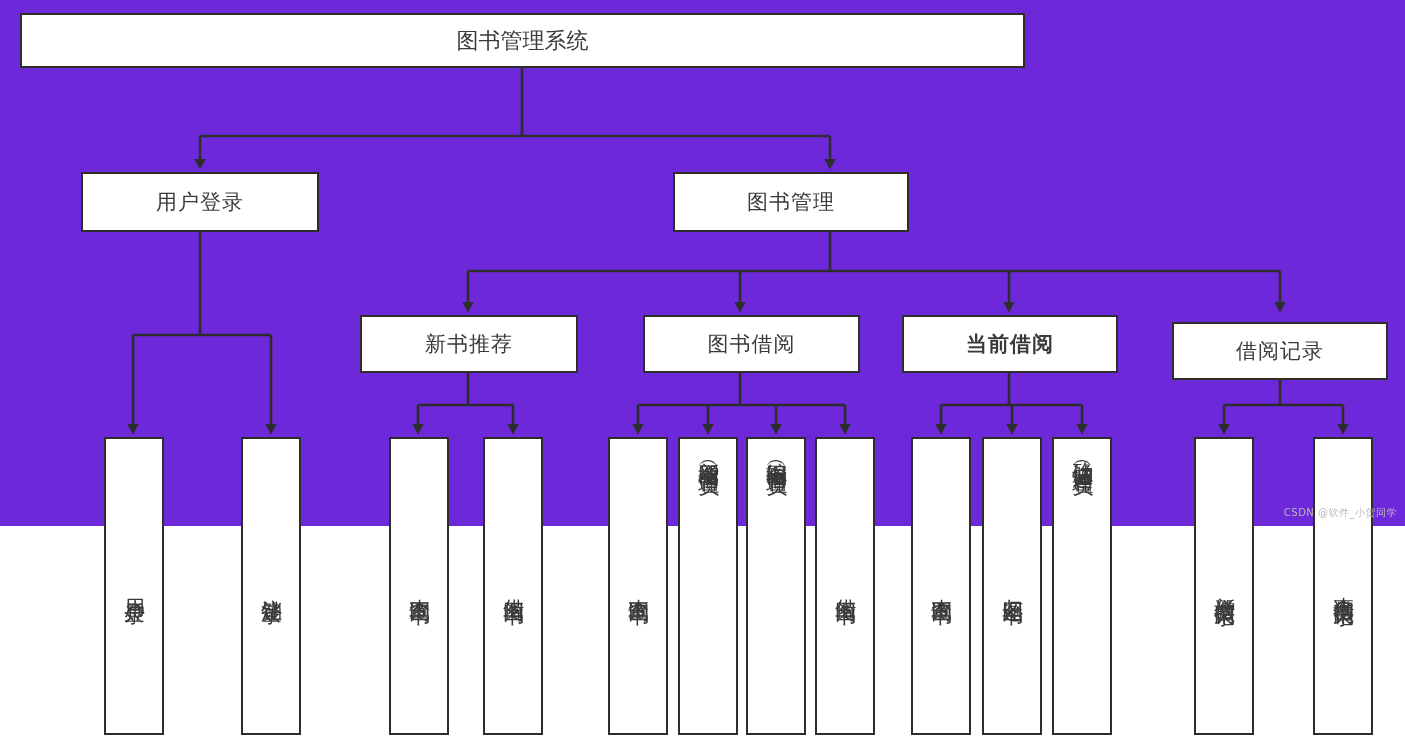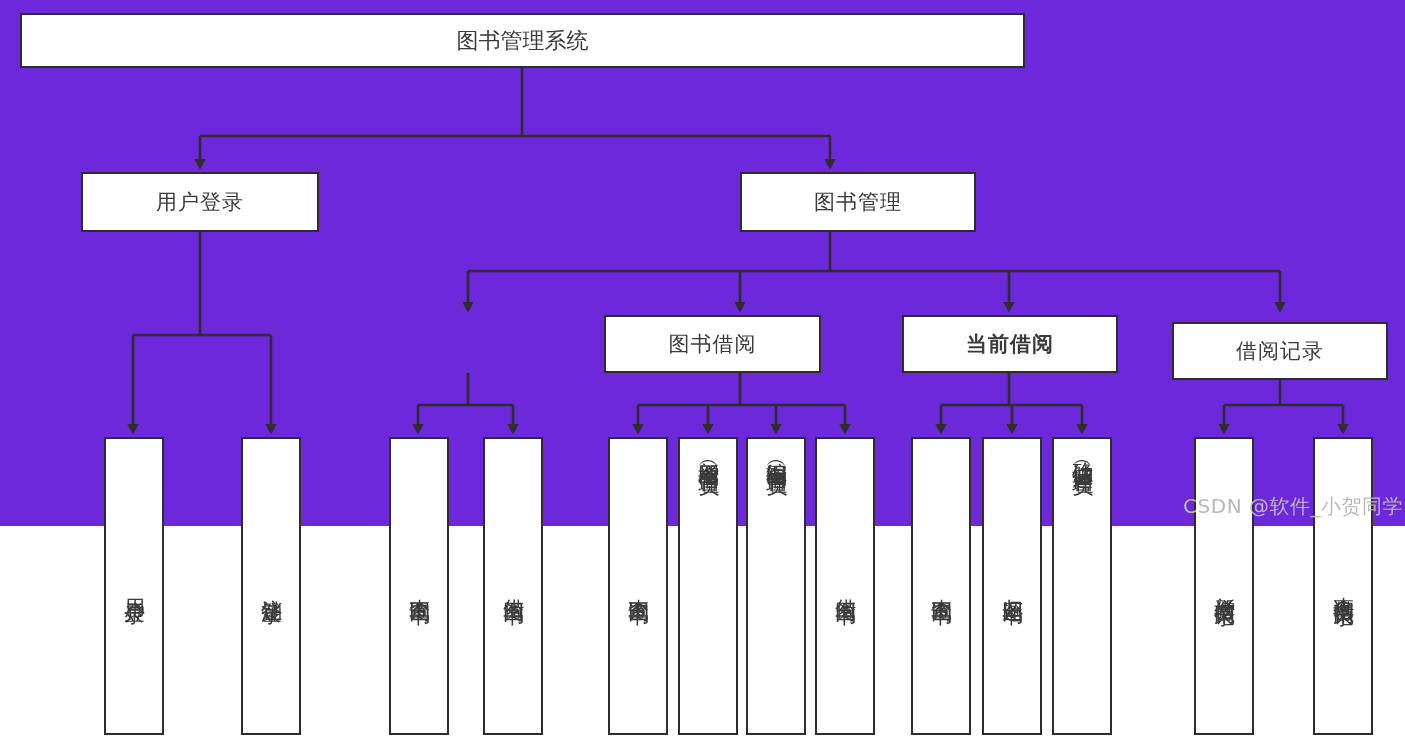--- a/index.html
+++ b/index.html
@@ -9,21 +9,21 @@
   .node{position:absolute;box-sizing:border-box;background:#ffffff;border:2.4px solid #2d2d2d;
         display:flex;align-items:center;justify-content:center;color:#3a3a3a;}
   .node.h{font-size:21px;letter-spacing:1px;}
   .node.root{font-size:22px;}
   .leaf{position:absolute;box-sizing:border-box;background:#fff;border:2.4px solid #2d2d2d;
         display:flex;justify-content:center;}
   .leaf .vtxt{writing-mode:vertical-rl;text-orientation:upright;font-size:21px;color:#3a3a3a;
         line-height:1.22;letter-spacing:2px;white-space:nowrap;}
   .leaf.mid{align-items:center;}
   .leaf.top{align-items:flex-start;padding-top:6px;}
-  #watermark{position:absolute;right:2px;bottom:6px;font-size:20px;color:#b9b9b9;letter-spacing:.5px;
+  #watermark{position:absolute;right:8px;bottom:6px;font-size:10px;color:#b9b9b9;letter-spacing:.5px;
         white-space:nowrap;pointer-events:none;}
 </style>
 </head>
 <body style="background: rgb(255, 255, 255);">
 
 <div id="stage">
 
   <svg id="wires" viewBox="0 0 1405 747" xmlns="http://www.w3.org/2000/svg">
     <defs>
       <marker id="arw" markerWidth="11" markerHeight="12" refX="1.5" refY="6" orient="auto" markerUnits="userSpaceOnUse">
@@ -70,23 +70,24 @@
       <path d="M1280,373 L1280,405"></path>
       <path d="M1224,405 L1343,405"></path>
       <path d="M1224,405 L1224,425" marker-end="url(#arw)"></path>
       <path d="M1343,405 L1343,425" marker-end="url(#arw)"></path>
     </g>
   </svg>
 
   <div class="node root" id="node-root" style="left: 20px; top: 13px; width: 1005px; height: 55px; border-color: rgb(45, 45, 45); background: rgb(255, 255, 255); color: rgb(58, 58, 58);">图书管理系统</div>
 
   <div class="node h" id="node-l2-0" style="left: 81px; top: 172px; width: 238px; height: 60px; border-color: rgb(45, 45, 45); background: rgb(255, 255, 255); color: rgb(58, 58, 58);">用户登录</div>
-  <div class="node h" id="node-l2-1" style="left: 740px; top: 172px; width: 236px; height: 60px; border-color: rgb(45, 45, 45); background: rgb(255, 255, 255); color: rgb(58, 58, 58);">图书管理</div>
+  <div class="node h" id="node-l2-1" style="left: 673px; top: 172px; width: 236px; height: 60px; border-color: rgb(45, 45, 45); background: rgb(255, 255, 255); color: rgb(58, 58, 58);">图书管理</div>
 
-  <div class="node h" id="node-l3-1" style="left: 604px; top: 315px; width: 217px; height: 58px; border-color: rgb(45, 45, 45); background: rgb(255, 255, 255); color: rgb(58, 58, 58); text-align: center;">图书借阅</div>
+  <div class="node h" id="node-l3-0" style="left: 360px; top: 315px; width: 218px; height: 58px; border-color: rgb(45, 45, 45); background: rgb(255, 255, 255); color: rgb(58, 58, 58);">新书推荐</div>
+  <div class="node h" id="node-l3-1" style="left: 643px; top: 315px; width: 217px; height: 58px; border-color: rgb(45, 45, 45); background: rgb(255, 255, 255); color: rgb(58, 58, 58); text-align: center;">图书借阅</div>
   <div class="node h" id="node-l3-2" style="left: 902px; top: 315px; width: 216px; height: 58px; border-color: rgb(45, 45, 45); background: rgb(255, 255, 255); color: rgb(58, 58, 58); font-weight: bold;">当前借阅</div>
   <div class="node h" id="node-l3-3" style="left: 1172px; top: 322px; width: 216px; height: 58px; border-color: rgb(45, 45, 45); background: rgb(255, 255, 255); color: rgb(58, 58, 58);">借阅记录</div>
 
   <div class="leaf mid" id="leaf-0" style="left: 104px; top: 437px; width: 60px; height: 298px; border-color: rgb(45, 45, 45); background: rgb(255, 255, 255); color: rgb(58, 58, 58);">
       <span class="vtxt">用户登录</span>
     </div>
   <div class="leaf mid" id="leaf-1" style="left: 241px; top: 437px; width: 60px; height: 298px; border-color: rgb(45, 45, 45); background: rgb(255, 255, 255); color: rgb(58, 58, 58);">
       <span class="vtxt">注销登录</span>
     </div>
   <div class="leaf mid" id="leaf-2" style="left: 389px; top: 437px; width: 60px; height: 298px; border-color: rgb(45, 45, 45); background: rgb(255, 255, 255); color: rgb(58, 58, 58);">

